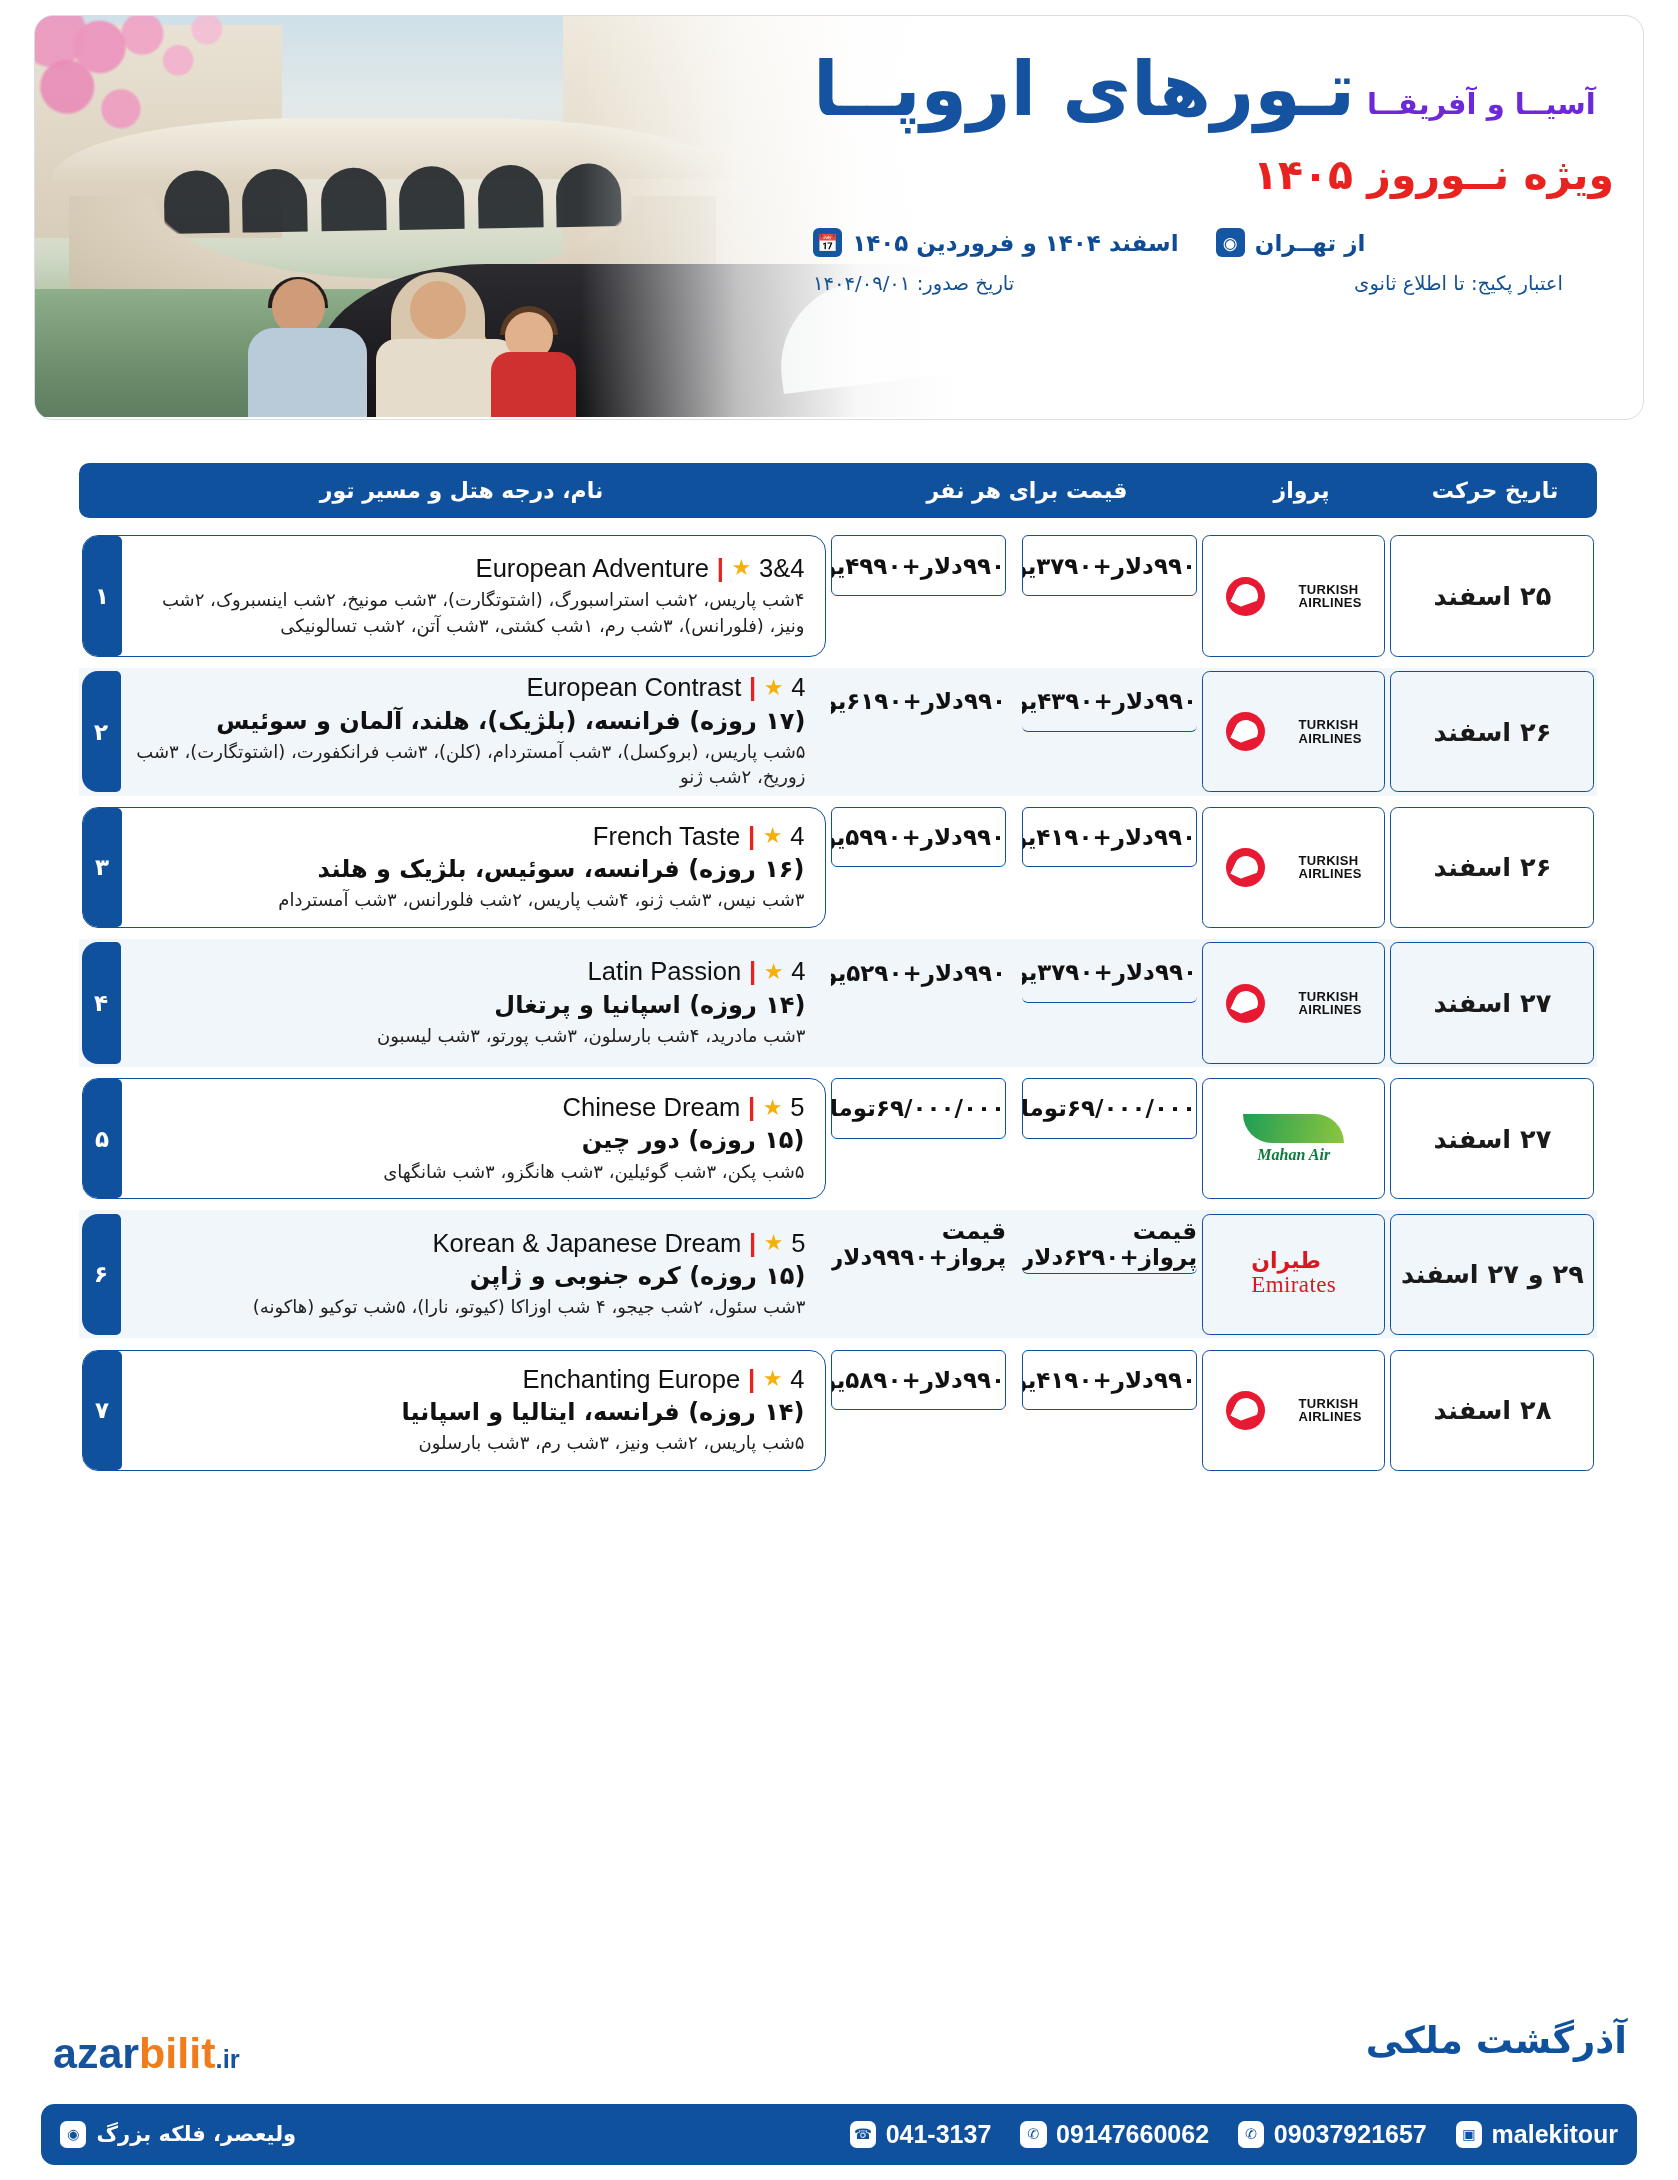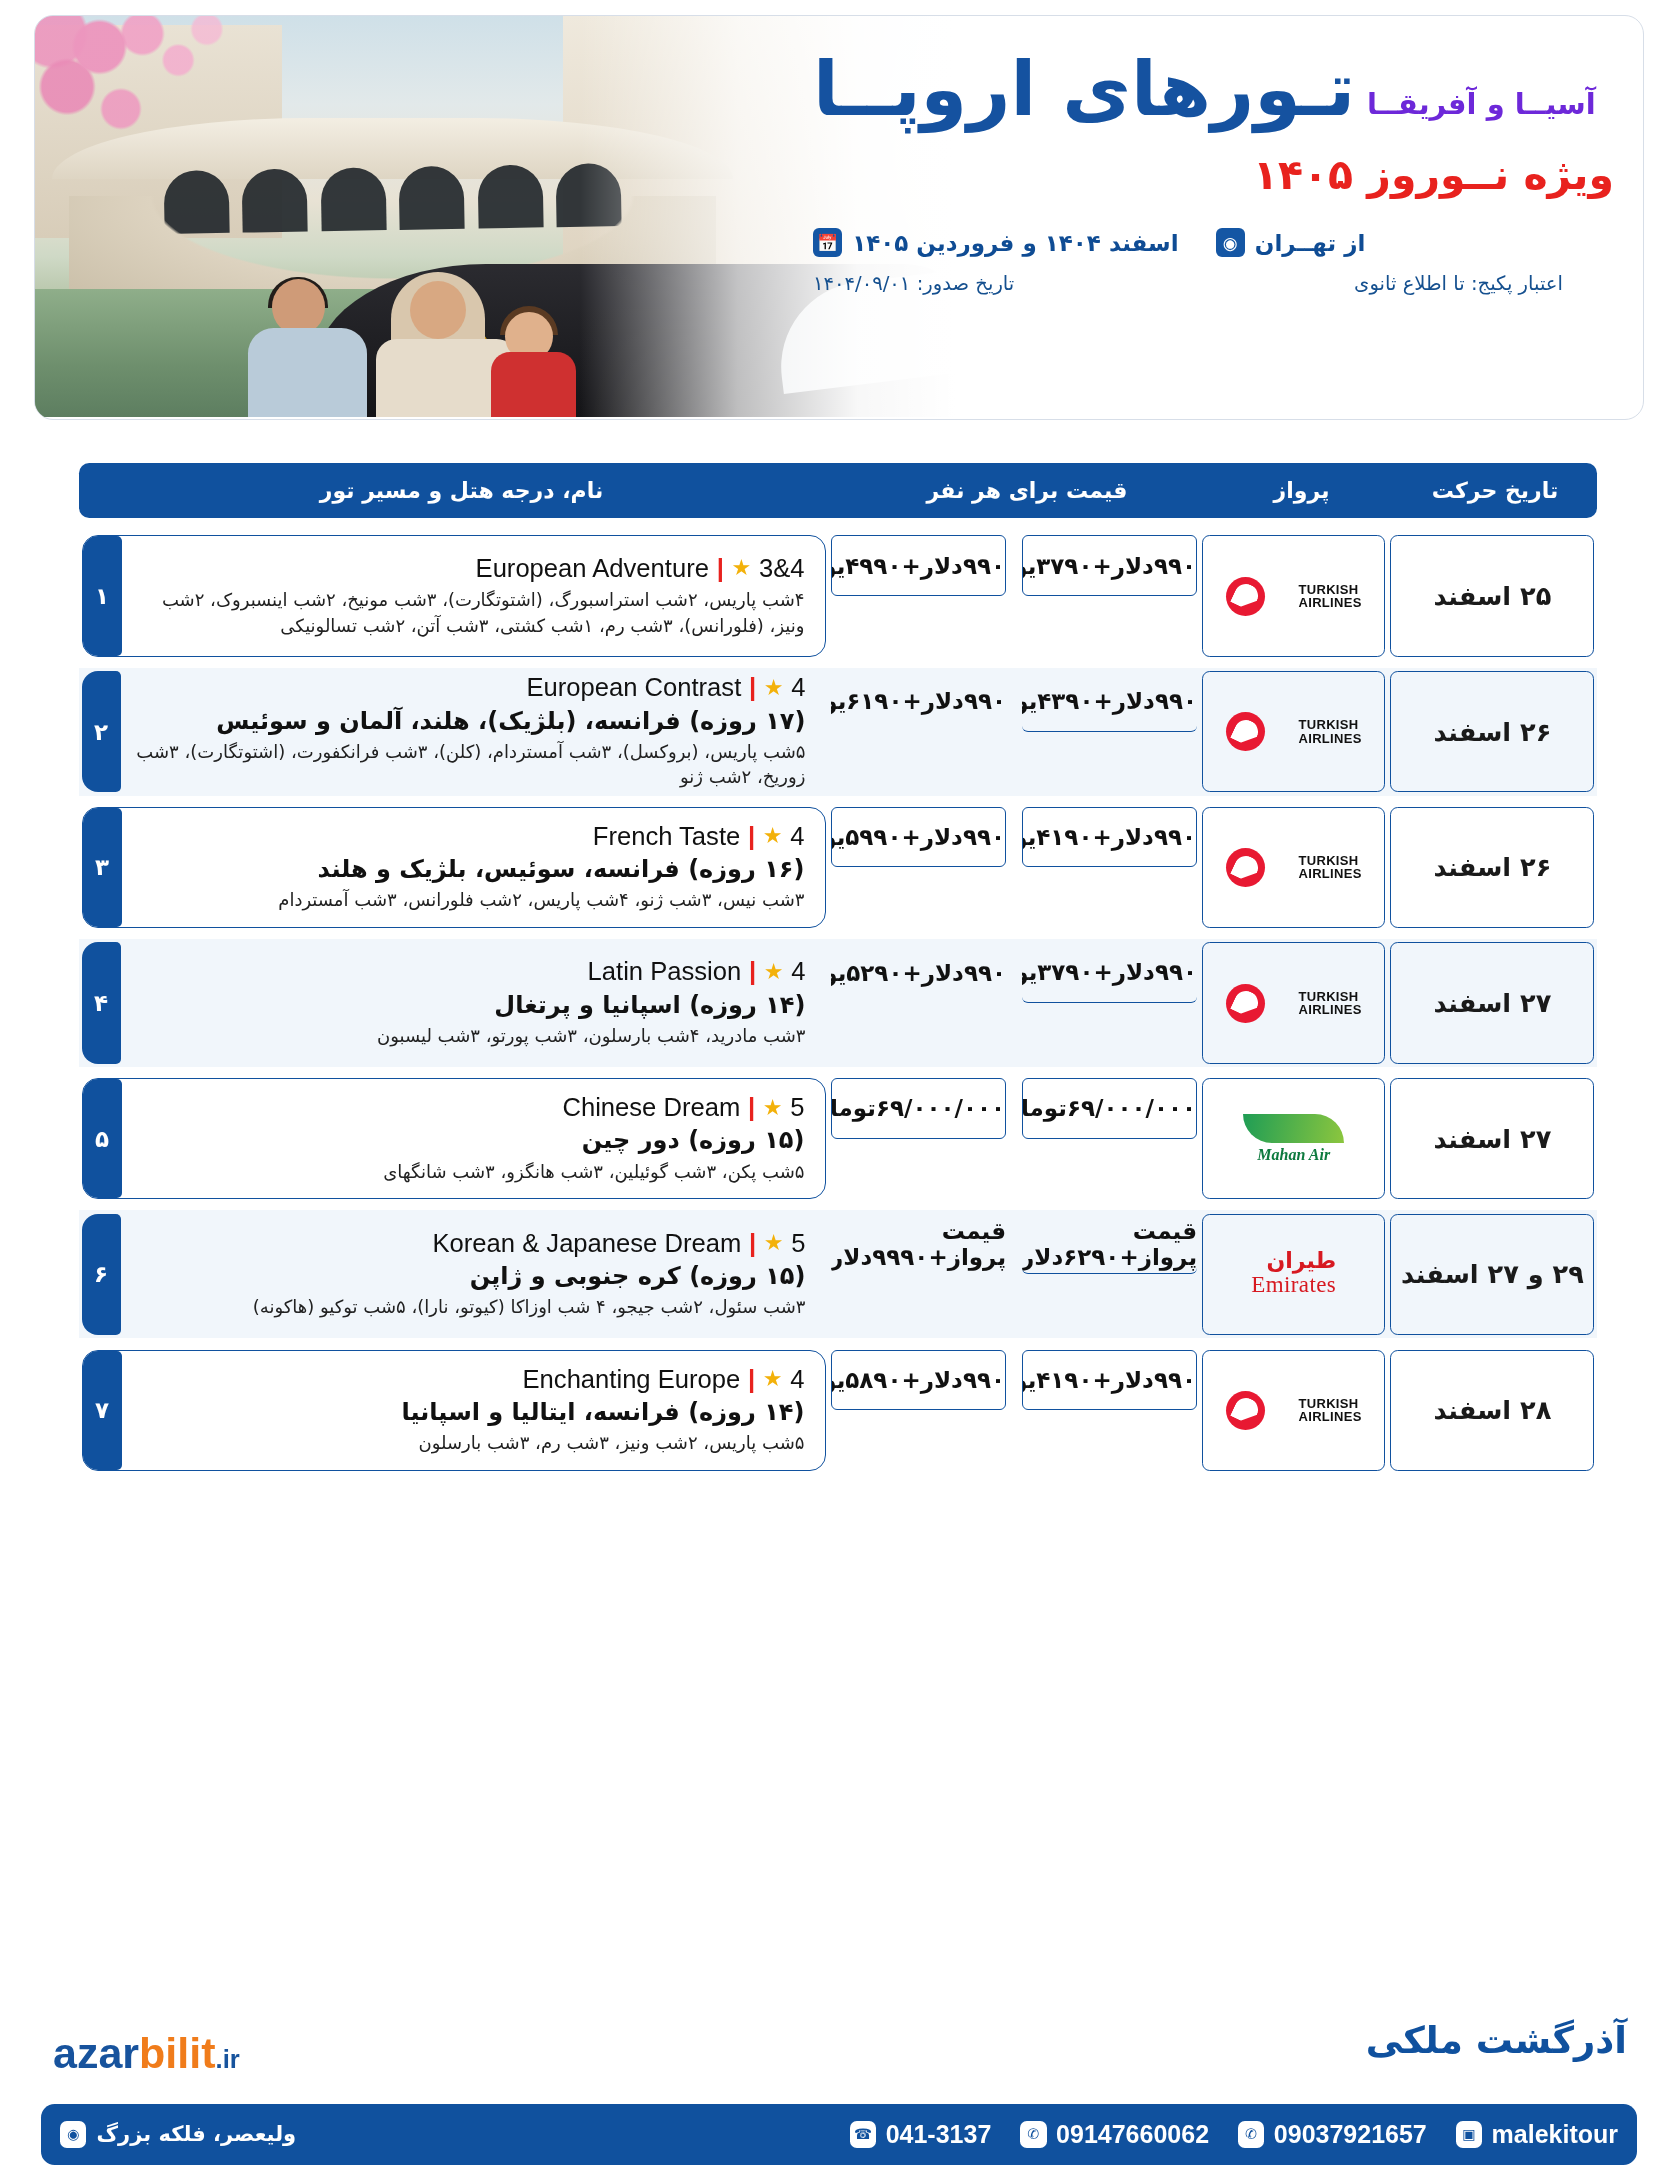--- a/index.html
+++ b/index.html
@@ -188,21 +188,21 @@
   .tk-mark { width:39px; height:39px; border-radius:50%; background:#e81932; position:relative; }
   .tk-mark:after{
     content:""; position:absolute; left:7.7px; top:7.7px; width:24px; height:24px;
     background:#fff; border-radius:50% 50% 50% 0; transform:rotate(25deg);
     clip-path: polygon(0 0, 100% 0, 100% 48%, 48% 100%, 0 100%);
   }
   .tk-txt { font-family:"Liberation Sans",sans-serif; font-size:13px; font-weight:bold; line-height:1.02; color:#111; letter-spacing:0.3px; text-align:left;margin-left:26px;}
   .logo-mahan { text-align:center; }
   .mahan-swoosh { width:101px; height:29px; background:linear-gradient(100deg,#1f9d55,#8cc63e); border-radius: 0 34px 0 34px; margin:0 auto 3.4px; }
   .mahan-en { font-family:"Liberation Serif",serif; font-size:16px; font-weight:bold; color:#0d7a3e; font-style:italic; }
-  .logo-emirates { text-align:right; }
+  .logo-emirates { text-align:left; }
   .em-ar { font-size:22px; color:#d71921; font-weight:bold; line-height:1; }
   .em-en { font-family:"Liberation Serif",serif; font-size:23px; color:#d71921; letter-spacing:0.4px; }
 
   .cell-price {
     width:366px; display:flex; justify-content:center;
     margin:3.4px 2.6px; gap:16px;border-radius:7px;
   }
   .price-line {
     display:flex; align-items:stretch; height:50%;
     border:1.7px solid #10519e; border-radius:6px; overflow:hidden; background:#fff;

